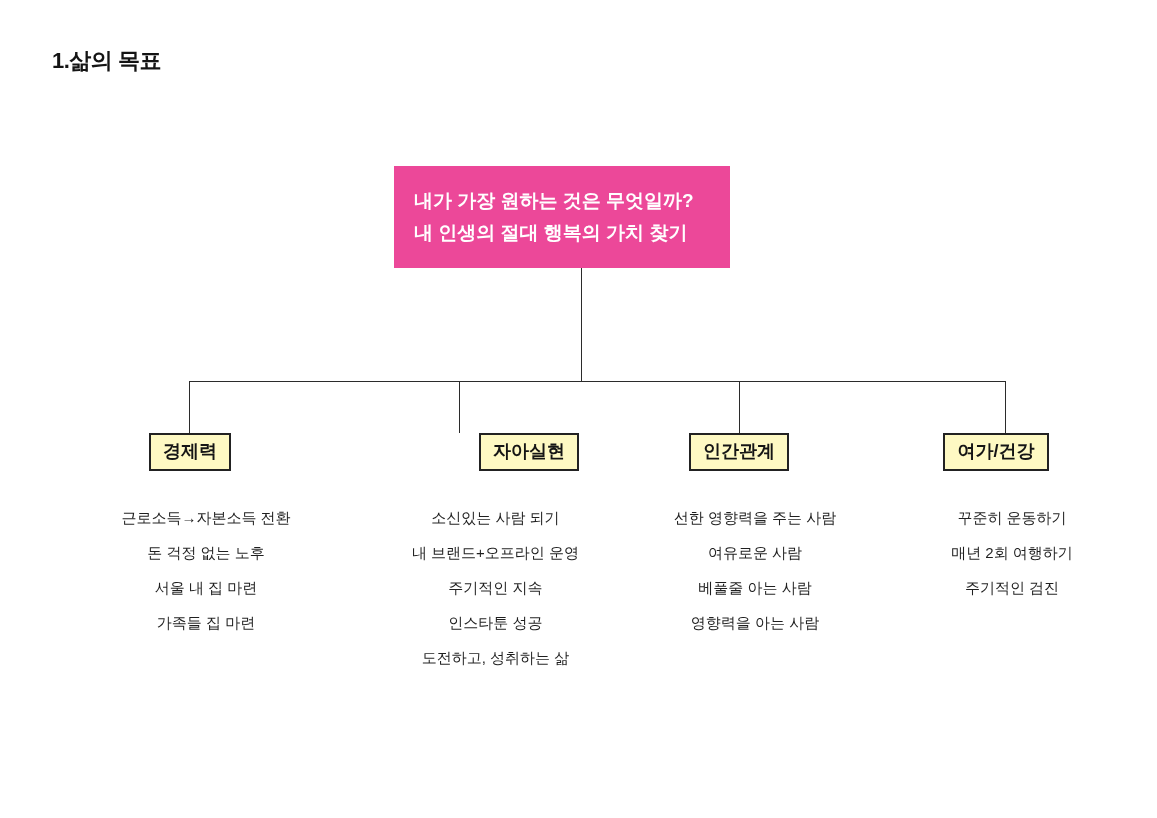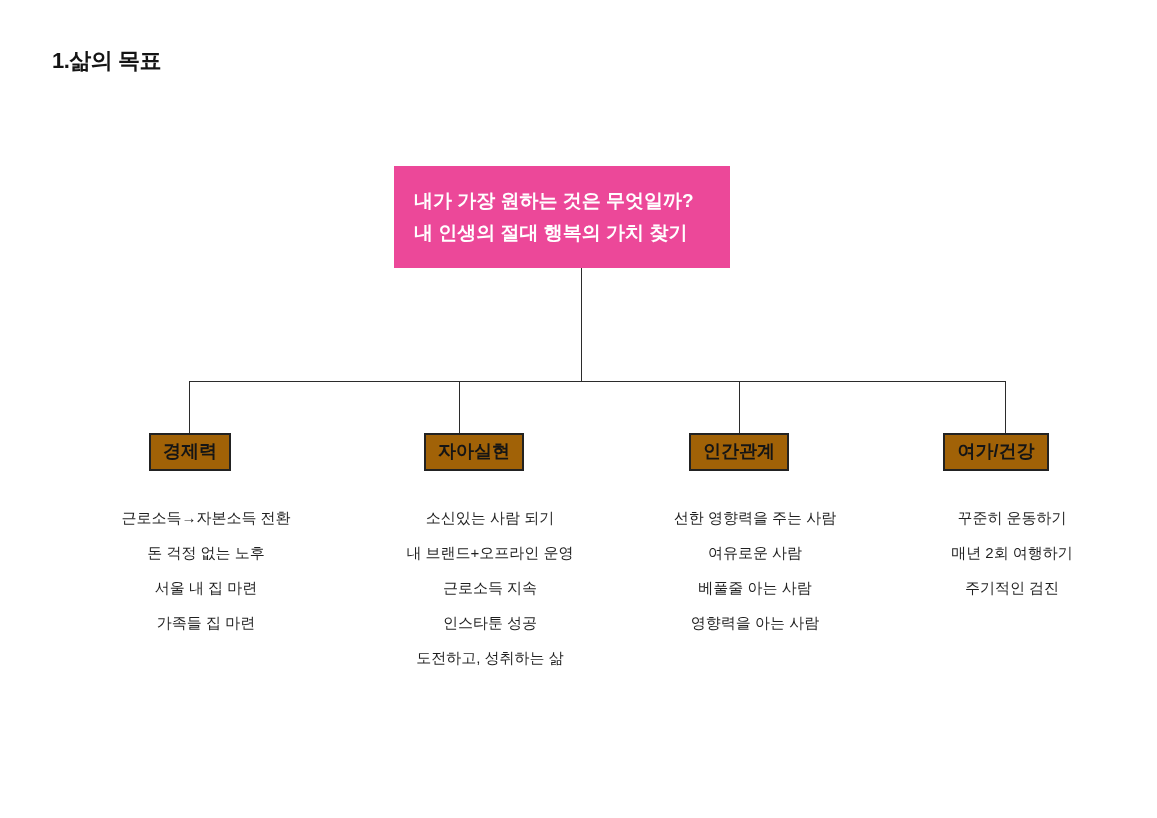--- a/index.html
+++ b/index.html
@@ -66,40 +66,40 @@
     flex-direction: column;
     align-items: center;
   }
   .branch-title {
     border: 2px solid #222222;
     padding: 4px 12px 6px 12px;
     font-size: 18px;
     font-weight: bold;
     line-height: 24px;
     color: #151515;
-    background: #a16207;
+    background: #fef9c3;
     white-space: pre;
   }
   .branch-items {
     margin-top: 29px;
     display: flex;
     flex-direction: column;
     align-items: center;
   }
   .branch-item {
     font-size: 15px;
     line-height: 35px;
     color: #1f1f1f;
     white-space: pre;
     text-align: center;
     margin-left: 32px;
   }
 
   #branch-0 { left: 70px; }
-  #branch-1 { left: 354px; }
+  #branch-1 { left: 339px; align-items: flex-end; }
   #branch-2 { left: 619px; }
   #branch-3 { left: 876px; }
 </style>
 </head>
 <body>
 
 <div id="page-title">1.삶의 목표</div>
 
 <div id="root-node">
   <div class="line">내가 가장 원하는 것은 무엇일까?</div>
@@ -123,21 +123,21 @@
     <div class="branch-item">서울 내 집 마련</div>
     <div class="branch-item">가족들 집 마련</div>
   </div>
 </div>
 
 <div class="branch" id="branch-1">
   <div class="branch-title">자아실현</div>
   <div class="branch-items">
     <div class="branch-item">소신있는 사람 되기</div>
     <div class="branch-item">내 브랜드+오프라인 운영</div>
-    <div class="branch-item">근로소득 지속</div>
+    <div class="branch-item">주기적인 지속</div>
     <div class="branch-item">인스타툰 성공</div>
     <div class="branch-item">도전하고, 성취하는 삶</div>
   </div>
 </div>
 
 <div class="branch" id="branch-2">
   <div class="branch-title">인간관계</div>
   <div class="branch-items">
     <div class="branch-item">선한 영향력을 주는 사람</div>
     <div class="branch-item">여유로운 사람</div>

